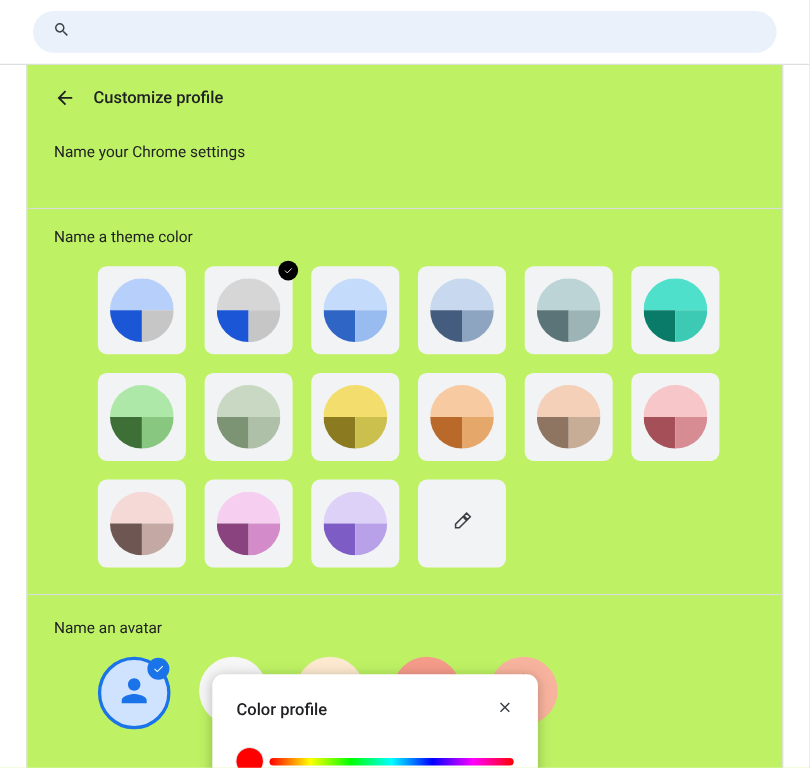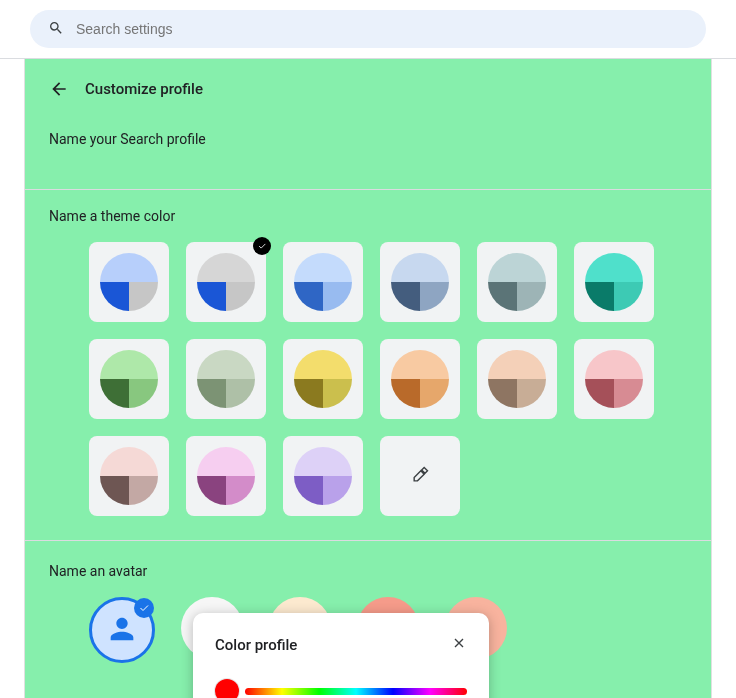--- a/index.html
+++ b/index.html
@@ -30,21 +30,21 @@
   .search-input {
     border:none; outline:none; background:transparent;
     font-size: 14px; color:#5f6368; width:100%;
   }
   .content {
     border-left:1px solid #e0e0e0;
     border-right:1px solid #e0e0e0;
     margin: 0 24px;
     height: calc(100% - 58px);
     overflow: hidden;
-    background:#86efac;
+    background:#bef264;
     position:relative;
   }
   .header {
     display:flex; align-items:center; gap:16px;
     padding: 20px 24px 14px 24px;
   }
   .back-icon { width:20px; height:20px; cursor:pointer; }
   .header-title { font-size:15px; color:#202124; font-weight:500;}
   .section { padding: 18px 24px 24px 24px; }
   .section-label { font-size:14px; color:#202124; margin-bottom:18px; }
@@ -137,37 +137,36 @@
 </head>
 <body>
 
 <div class="search-wrap">
   <div class="search-bar">
     <span>
       <svg viewBox="0 0 24 24">
           <path d="M15.5 14h-.79l-.28-.27A6.471 6.471 0 0016 9.5 6.5 6.5 0 109.5 16c1.61 0 3.09-.59 4.23-1.57l.27.28v.79l5 4.99L20.49 19l-4.99-5zm-6 0C7.01 14 5 11.99 5 9.5S7.01 5 9.5 5 14 7.01 14 9.5 11.99 14 9.5 14z"></path>
         </svg>
     </span>
-    <input class="search-input" placeholder="Search settings" style="">
   </div>
 </div>
 
 <div class="content">
 
   <div class="header">
     <span class="back-icon">
       <svg viewBox="0 0 24 24" fill="#202124">
           <path d="M20 11H7.83l5.59-5.59L12 4l-8 8 8 8 1.41-1.41L7.83 13H20v-2z"></path>
         </svg>
     </span>
     <div class="header-title">Customize profile</div>
   </div>
 
   <div class="section">
-    <div class="section-label">Name your Search profile</div>
+    <div class="section-label">Name your Chrome settings</div>
   </div>
 
   <div class="divider"></div>
 
   <div class="section">
     <div class="section-label">Name a theme color</div>
     <div class="theme-grid" id="theme-grid">
         <div class="swatch">
           <div class="circle">
     <div class="c-top" style="background:#b7cffb"></div>

